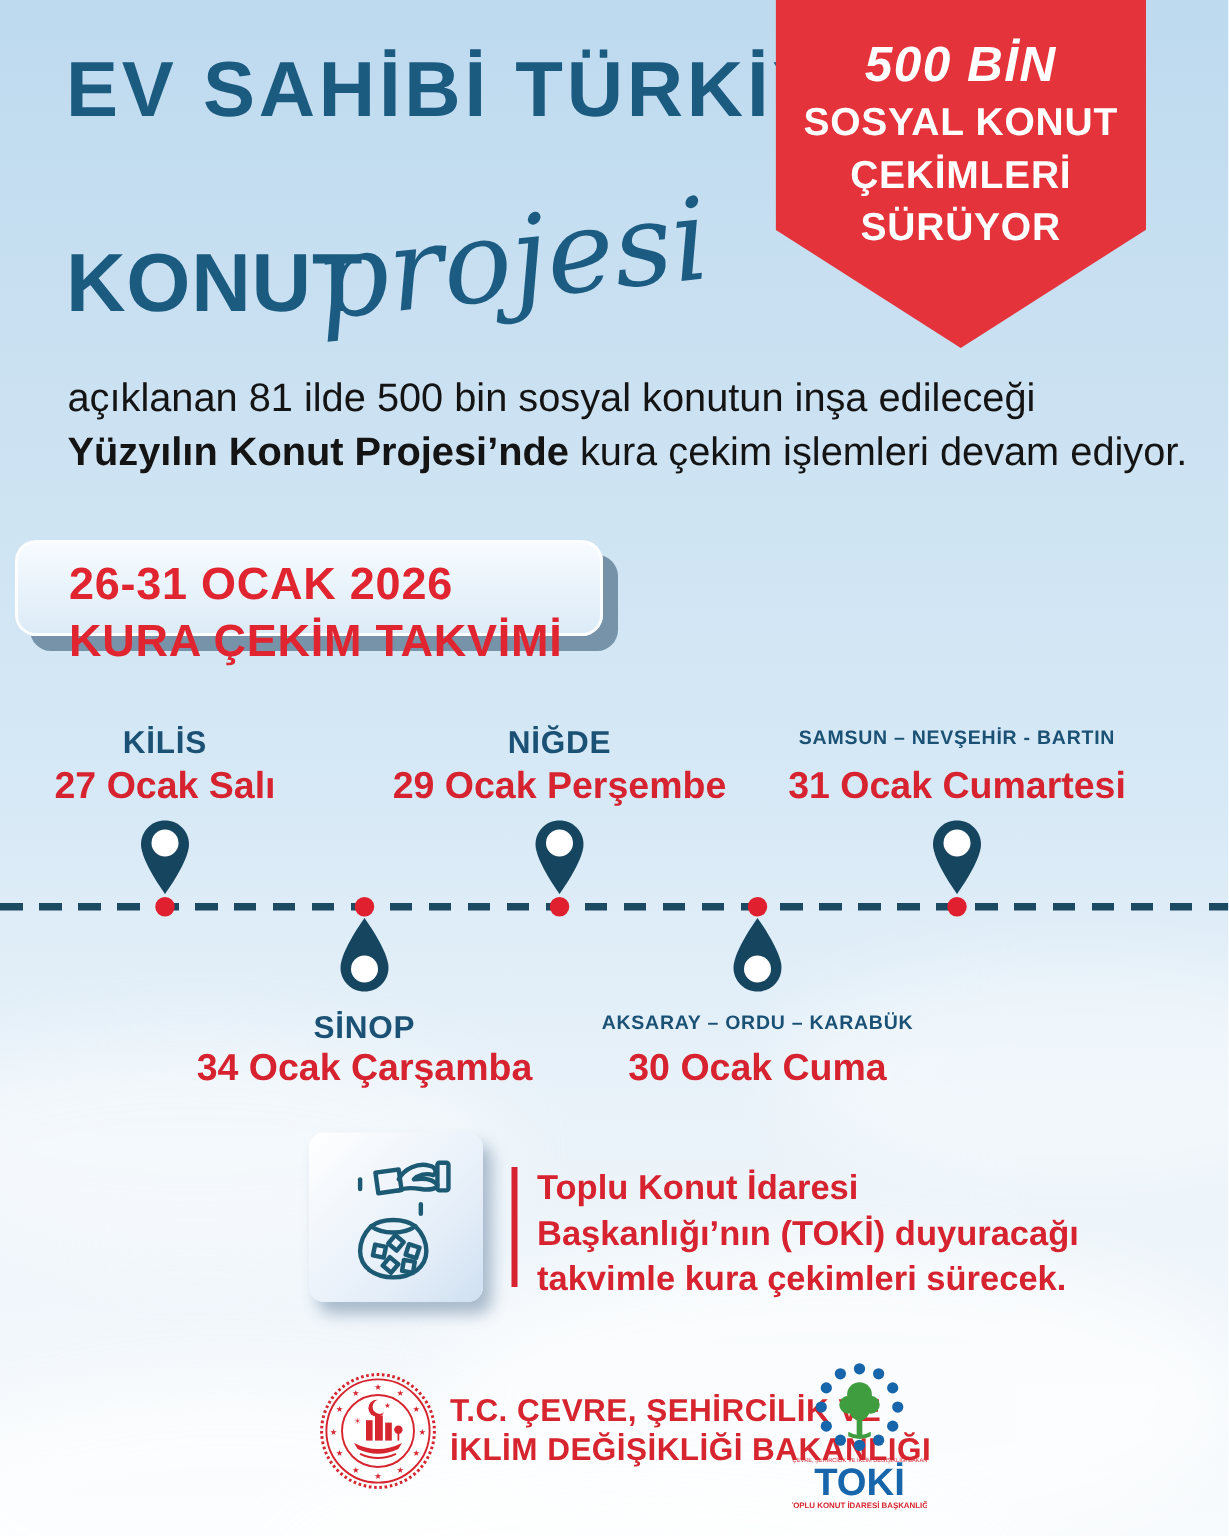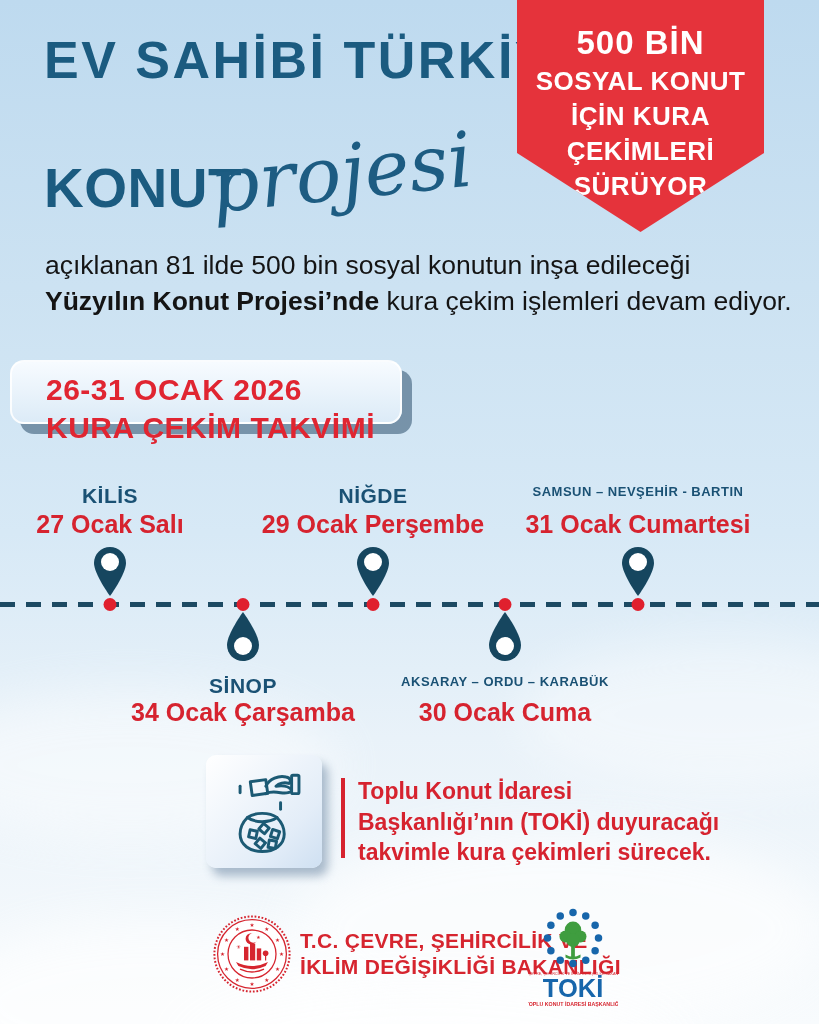--- a/index.html
+++ b/index.html
@@ -23,21 +23,21 @@
     letter-spacing:1px; color:#1b5b80; white-space:nowrap;}
   .title-line3{ position:absolute; left:44px; top:156px; font-weight:800; font-size:55px;
     letter-spacing:0.5px; color:#1b5b80; white-space:nowrap;}
   .title-script{ position:absolute; left:210px; top:128px; font-family:"DejaVu Serif", serif;
     font-style:italic; font-size:76px; color:#1d5c82; transform:rotate(-6deg); white-space:nowrap;}
 
   
   .badge{ position:absolute; left:517px; top:0; width:247px; height:232px; background:#e5333b;
     clip-path:polygon(0 0,100% 0,100% 66%,50% 100%,0 66%);
     text-align:center; padding-top:22px; color:#fff; }
-  .badge .big{ font-size:33px; font-weight:800; line-height:42px; letter-spacing:1px;}
+  .badge .big{ font-size:33px; font-weight:800; line-height:42px; letter-spacing:1px;font-style:italic;}
   .badge .ln{ font-size:26px; font-weight:800; line-height:35px; letter-spacing:.5px;}
 
   
   .intro{ position:absolute; left:45px; top:247px; font-size:26.5px; line-height:36px; color:#141414;}
   .intro .b{ font-weight:800; }
 
   
   .calbox{ position:absolute; left:10px; top:360px; width:392px; height:64px; border-radius:14px;
     background:linear-gradient(180deg,#f7fbff 0%,#dcebf7 100%);
     border:2px solid rgba(255,255,255,.85);
@@ -87,21 +87,20 @@
   <div class="cloud c4"></div>
   <div class="cloud c5"></div>
 
   <div class="title-line1">EV SAHİBİ TÜRKİYE</div>
   <div class="title-line3">KONUT</div>
   <div class="title-script">projesi</div>
 
   <div class="badge">
     <div class="big">500 BİN</div>
     <div class="ln">SOSYAL KONUT</div>
-    <div class="ln">İÇİN KURA</div>
     <div class="ln">ÇEKİMLERİ</div>
     <div class="ln">SÜRÜYOR</div>
   </div>
 
   <div class="intro">
     <div>açıklanan 81 ilde 500 bin sosyal konutun inşa edileceği</div>
     <div><span class="b">Yüzyılın Konut Projesi’nde</span><span> kura çekim işlemleri devam ediyor.</span></div>
   </div>
 
   <div class="calbox">

